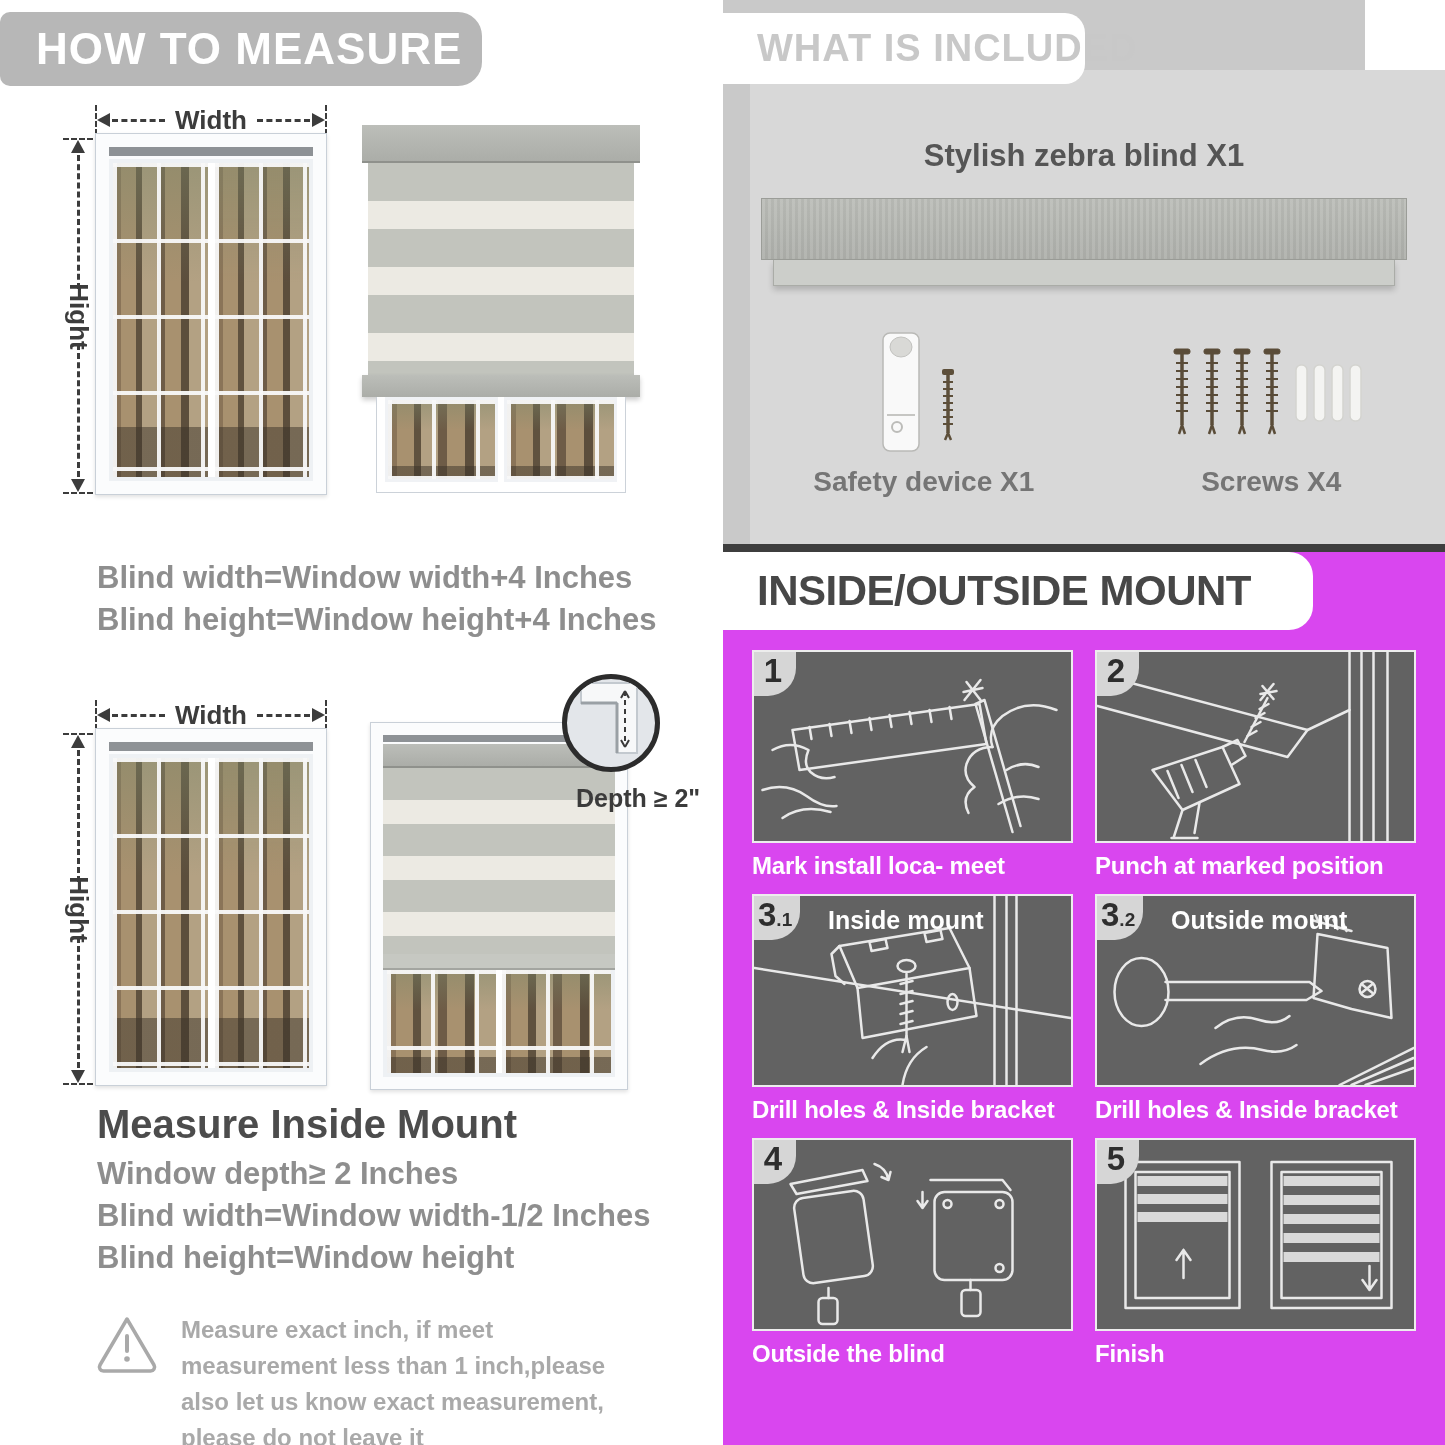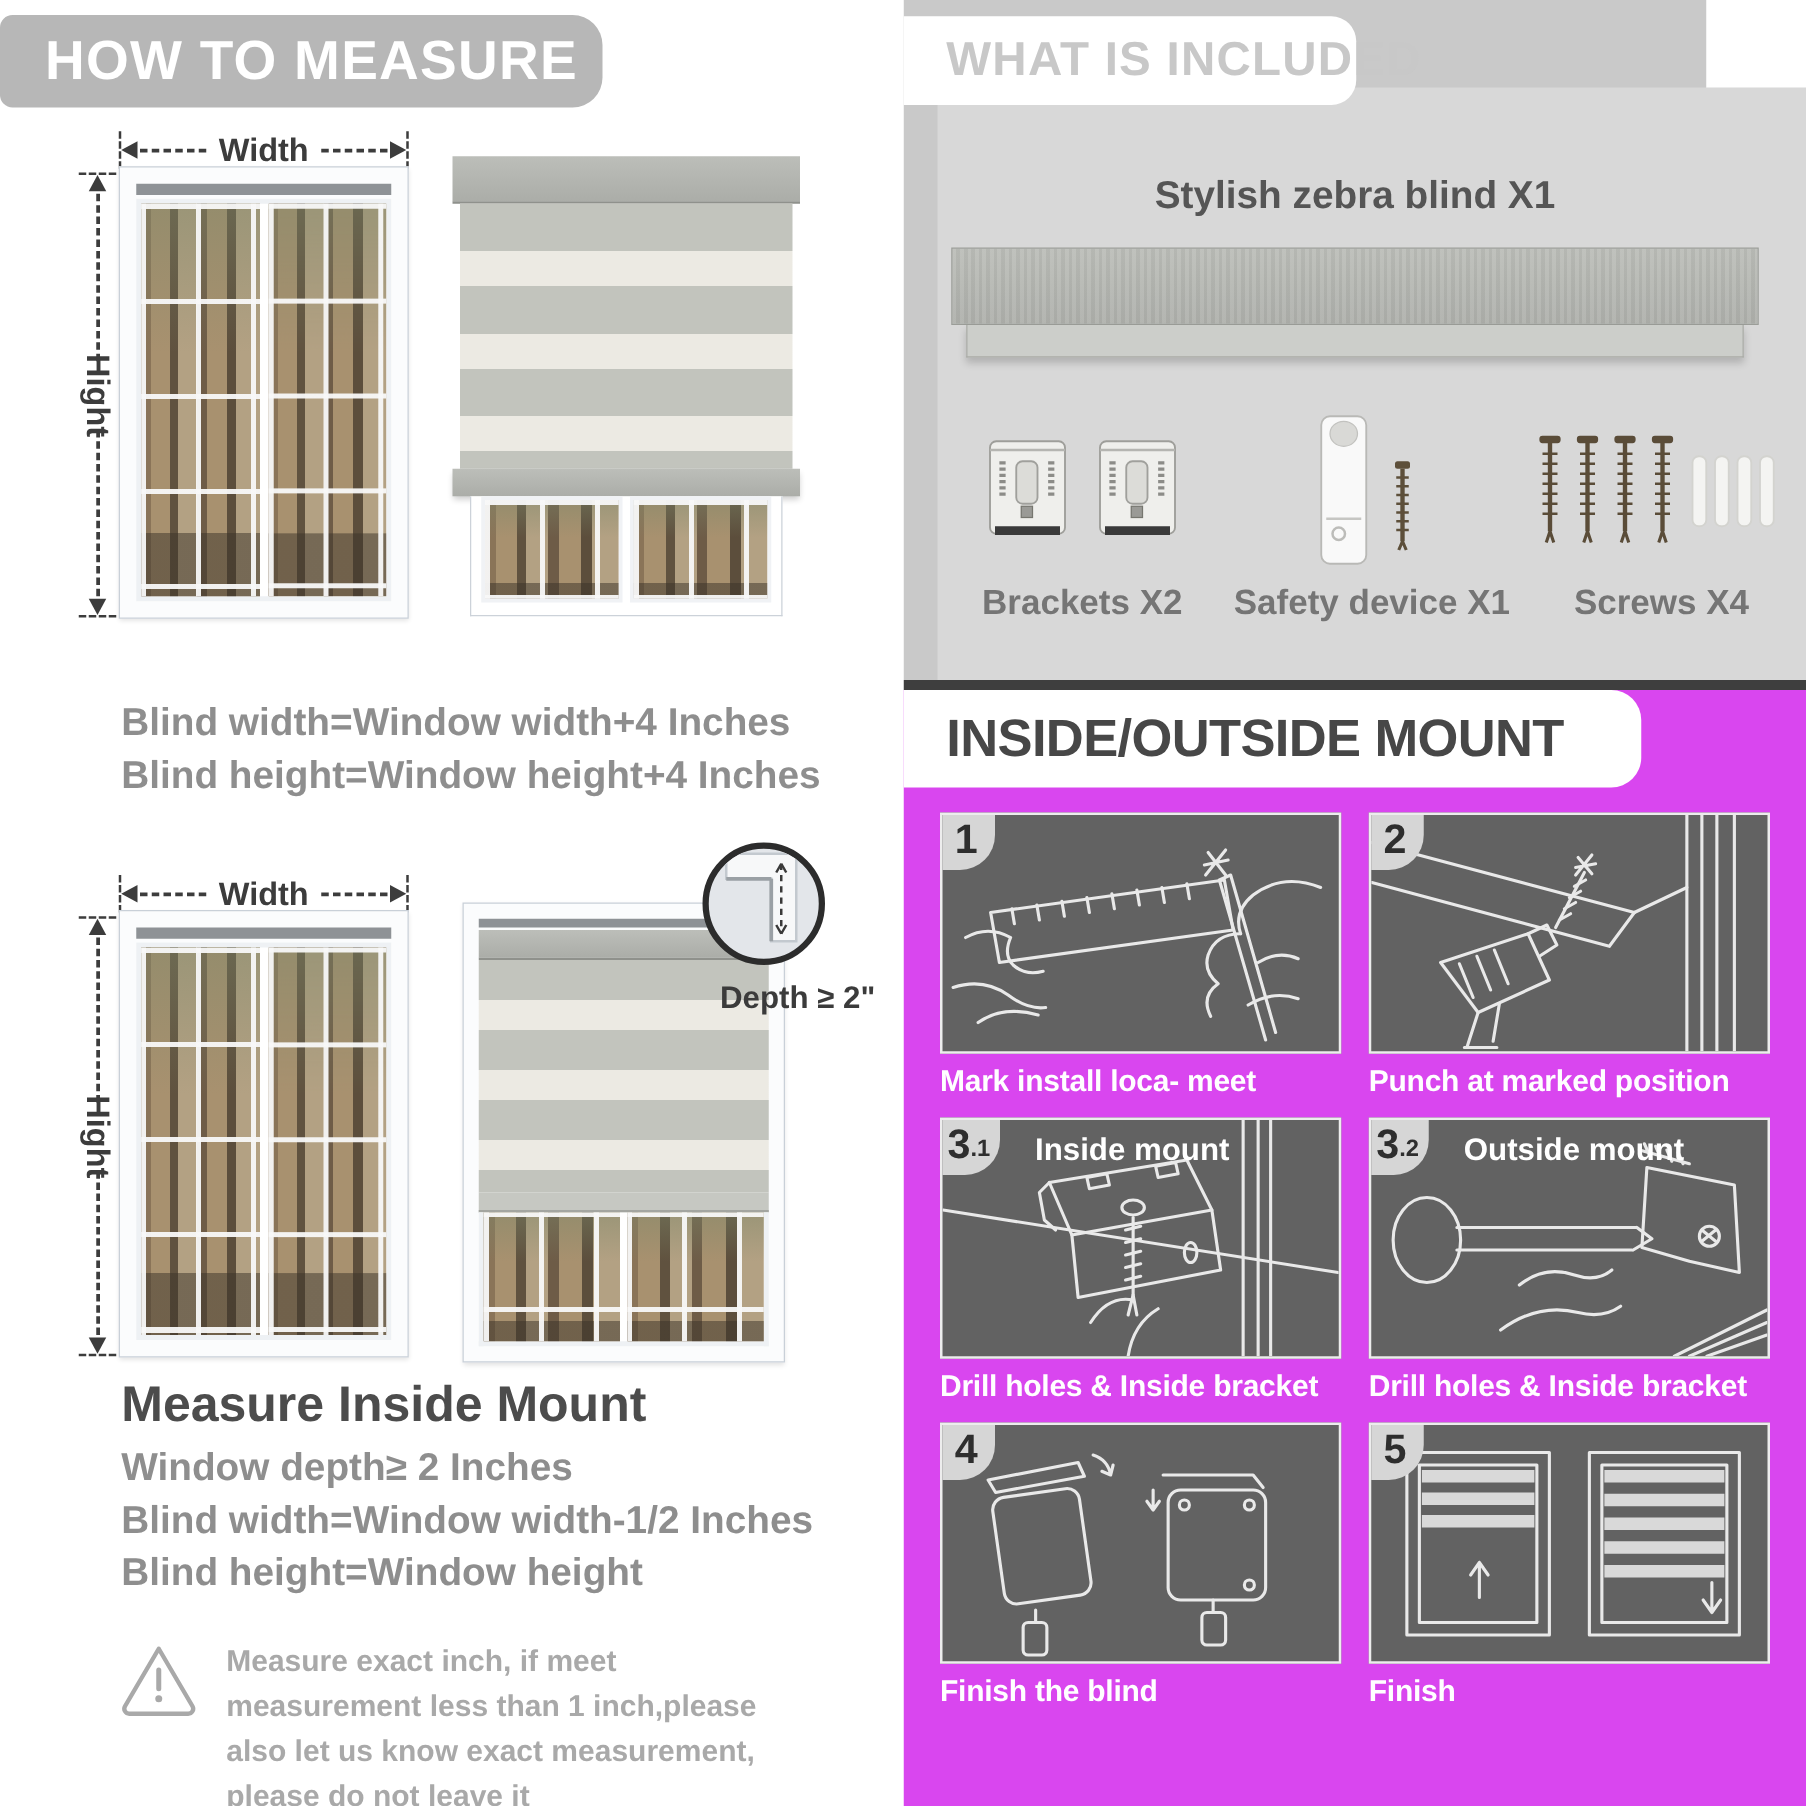--- a/index.html
+++ b/index.html
@@ -229,43 +229,20 @@
       <span>WHAT IS INCLUDED</span>
     </div>
     <div class="blind-title">Stylish zebra blind X1</div>
 
     <div class="rail-graphic">
       <div class="bar"></div>
       <div class="lip"></div>
     </div>
 
     <div class="parts-row">
-      <div class="part">
-        <div class="fig">
-          <svg width="160" height="96" viewBox="0 0 160 96">
-            <g>
-              <rect x="6" y="8" width="60" height="74" rx="5" fill="#efefec" stroke="#9e9e9a" stroke-width="1.5"></rect>
-              <path d="M6,15 h60" stroke="#b5b5b1" stroke-width="2"></path>
-              <rect x="27" y="24" width="17" height="34" rx="5" fill="#dcdcd8" stroke="#a0a09c" stroke-width="1.5"></rect>
-              <path d="M16,24 v30 M55,24 v30" stroke="#8c8c88" stroke-width="5" stroke-dasharray="2.5 2.5"></path>
-              <rect x="31" y="60" width="9" height="9" fill="#9a9a96" stroke="#76766f" stroke-width="1"></rect>
-              <rect x="10" y="76" width="52" height="7" fill="#3a3a3a"></rect>
-            </g>
-            <g transform="translate(88,0)">
-              <rect x="6" y="8" width="60" height="74" rx="5" fill="#efefec" stroke="#9e9e9a" stroke-width="1.5"></rect>
-              <path d="M6,15 h60" stroke="#b5b5b1" stroke-width="2"></path>
-              <rect x="27" y="24" width="17" height="34" rx="5" fill="#dcdcd8" stroke="#a0a09c" stroke-width="1.5"></rect>
-              <path d="M16,24 v30 M55,24 v30" stroke="#8c8c88" stroke-width="5" stroke-dasharray="2.5 2.5"></path>
-              <rect x="31" y="60" width="9" height="9" fill="#9a9a96" stroke="#76766f" stroke-width="1"></rect>
-              <rect x="10" y="76" width="52" height="7" fill="#3a3a3a"></rect>
-            </g>
-          </svg>
-        </div>
-        <div class="plabel">Brackets X2</div>
-      </div>
 
       <div class="part">
         <div class="fig">
           <svg width="110" height="128" viewBox="0 0 110 128">
             <rect x="14" y="4" width="36" height="118" rx="7" fill="rgba(255,255,255,0.85)" stroke="#b9b9b6" stroke-width="1.5"></rect>
             <ellipse cx="32" cy="18" rx="11" ry="10" fill="#d9d9d6" stroke="#c2c2bf" stroke-width="1"></ellipse>
             <path d="M18,86 h28" stroke="#c6c6c3" stroke-width="2"></path>
             <circle cx="28" cy="98" r="5" fill="none" stroke="#bcbcb9" stroke-width="2"></circle>
             <rect x="73" y="40" width="12" height="6" rx="2" fill="#5d4f3a"></rect>
             <path d="M79,46 V104" stroke="#5d4f3a" stroke-width="3.5"></path>
@@ -447,21 +424,21 @@
               <path d="M216,140 v10"></path>
                 <rect x="207" y="150" width="19" height="26" rx="4"></rect>
             </g>
           </svg>
           <div class="badge">
               <span class="n">4</span>
               <span class="s"></span>
             </div>
           <div class="ptitle"></div>
         </div>
-        <div class="caption">Finish the blind</div>
+        <div class="caption">Outside the blind</div>
       </div>
 
       <div class="step">
         <div class="panel">
           <svg class="illus" viewBox="0 0 316 189">
             <g class="lineart" stroke-width="3">
               <rect x="28" y="22" width="114" height="146"></rect>
               <rect x="38" y="32" width="94" height="126"></rect>
             </g>
             <g fill="#d9d9d9">

